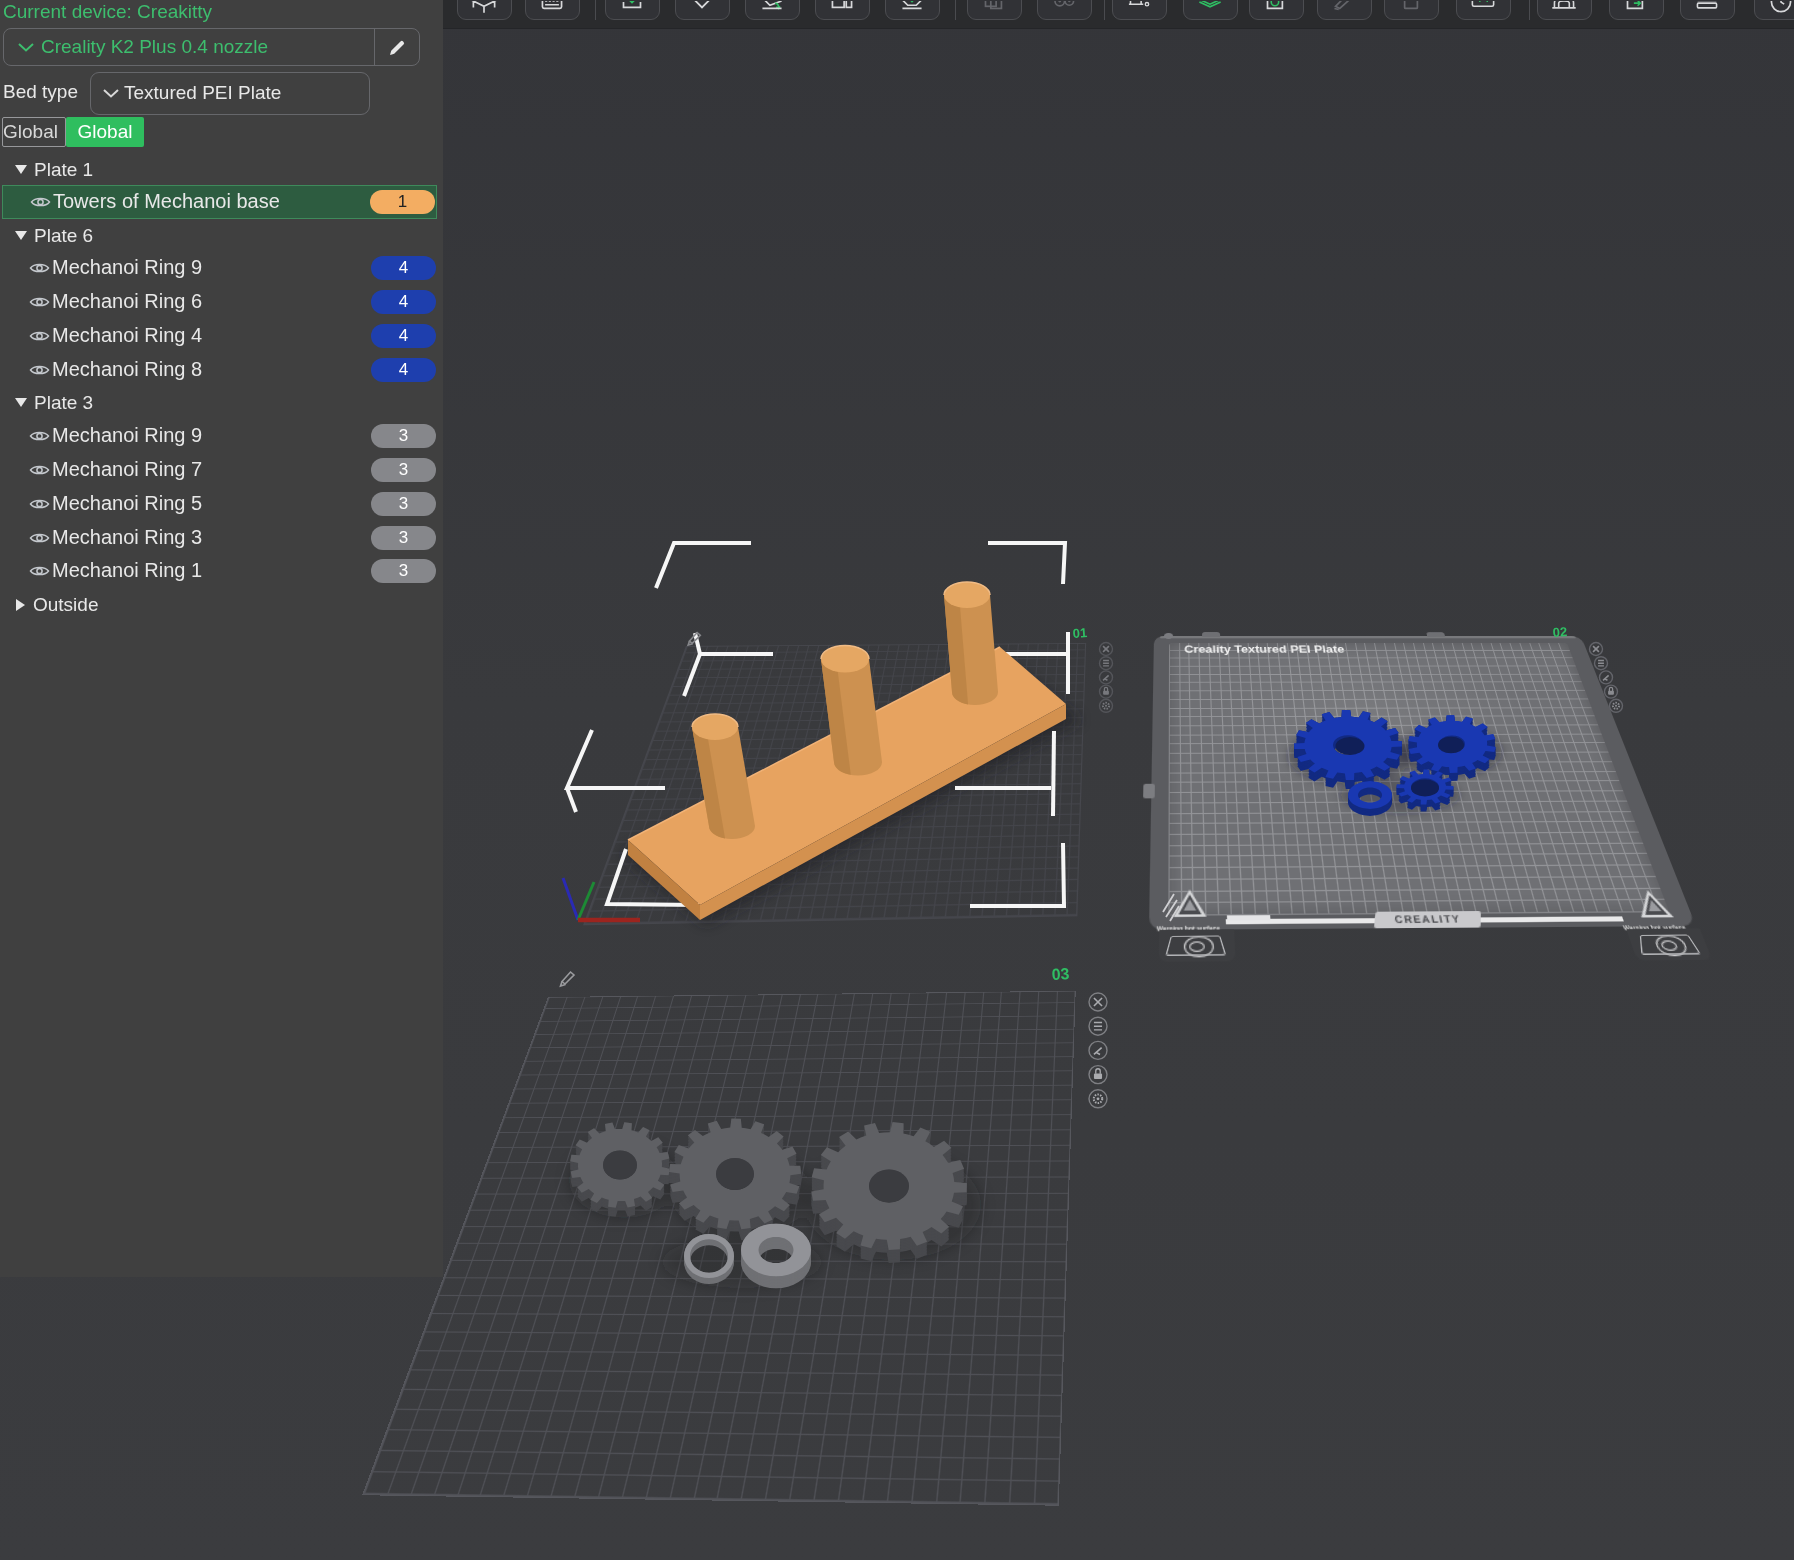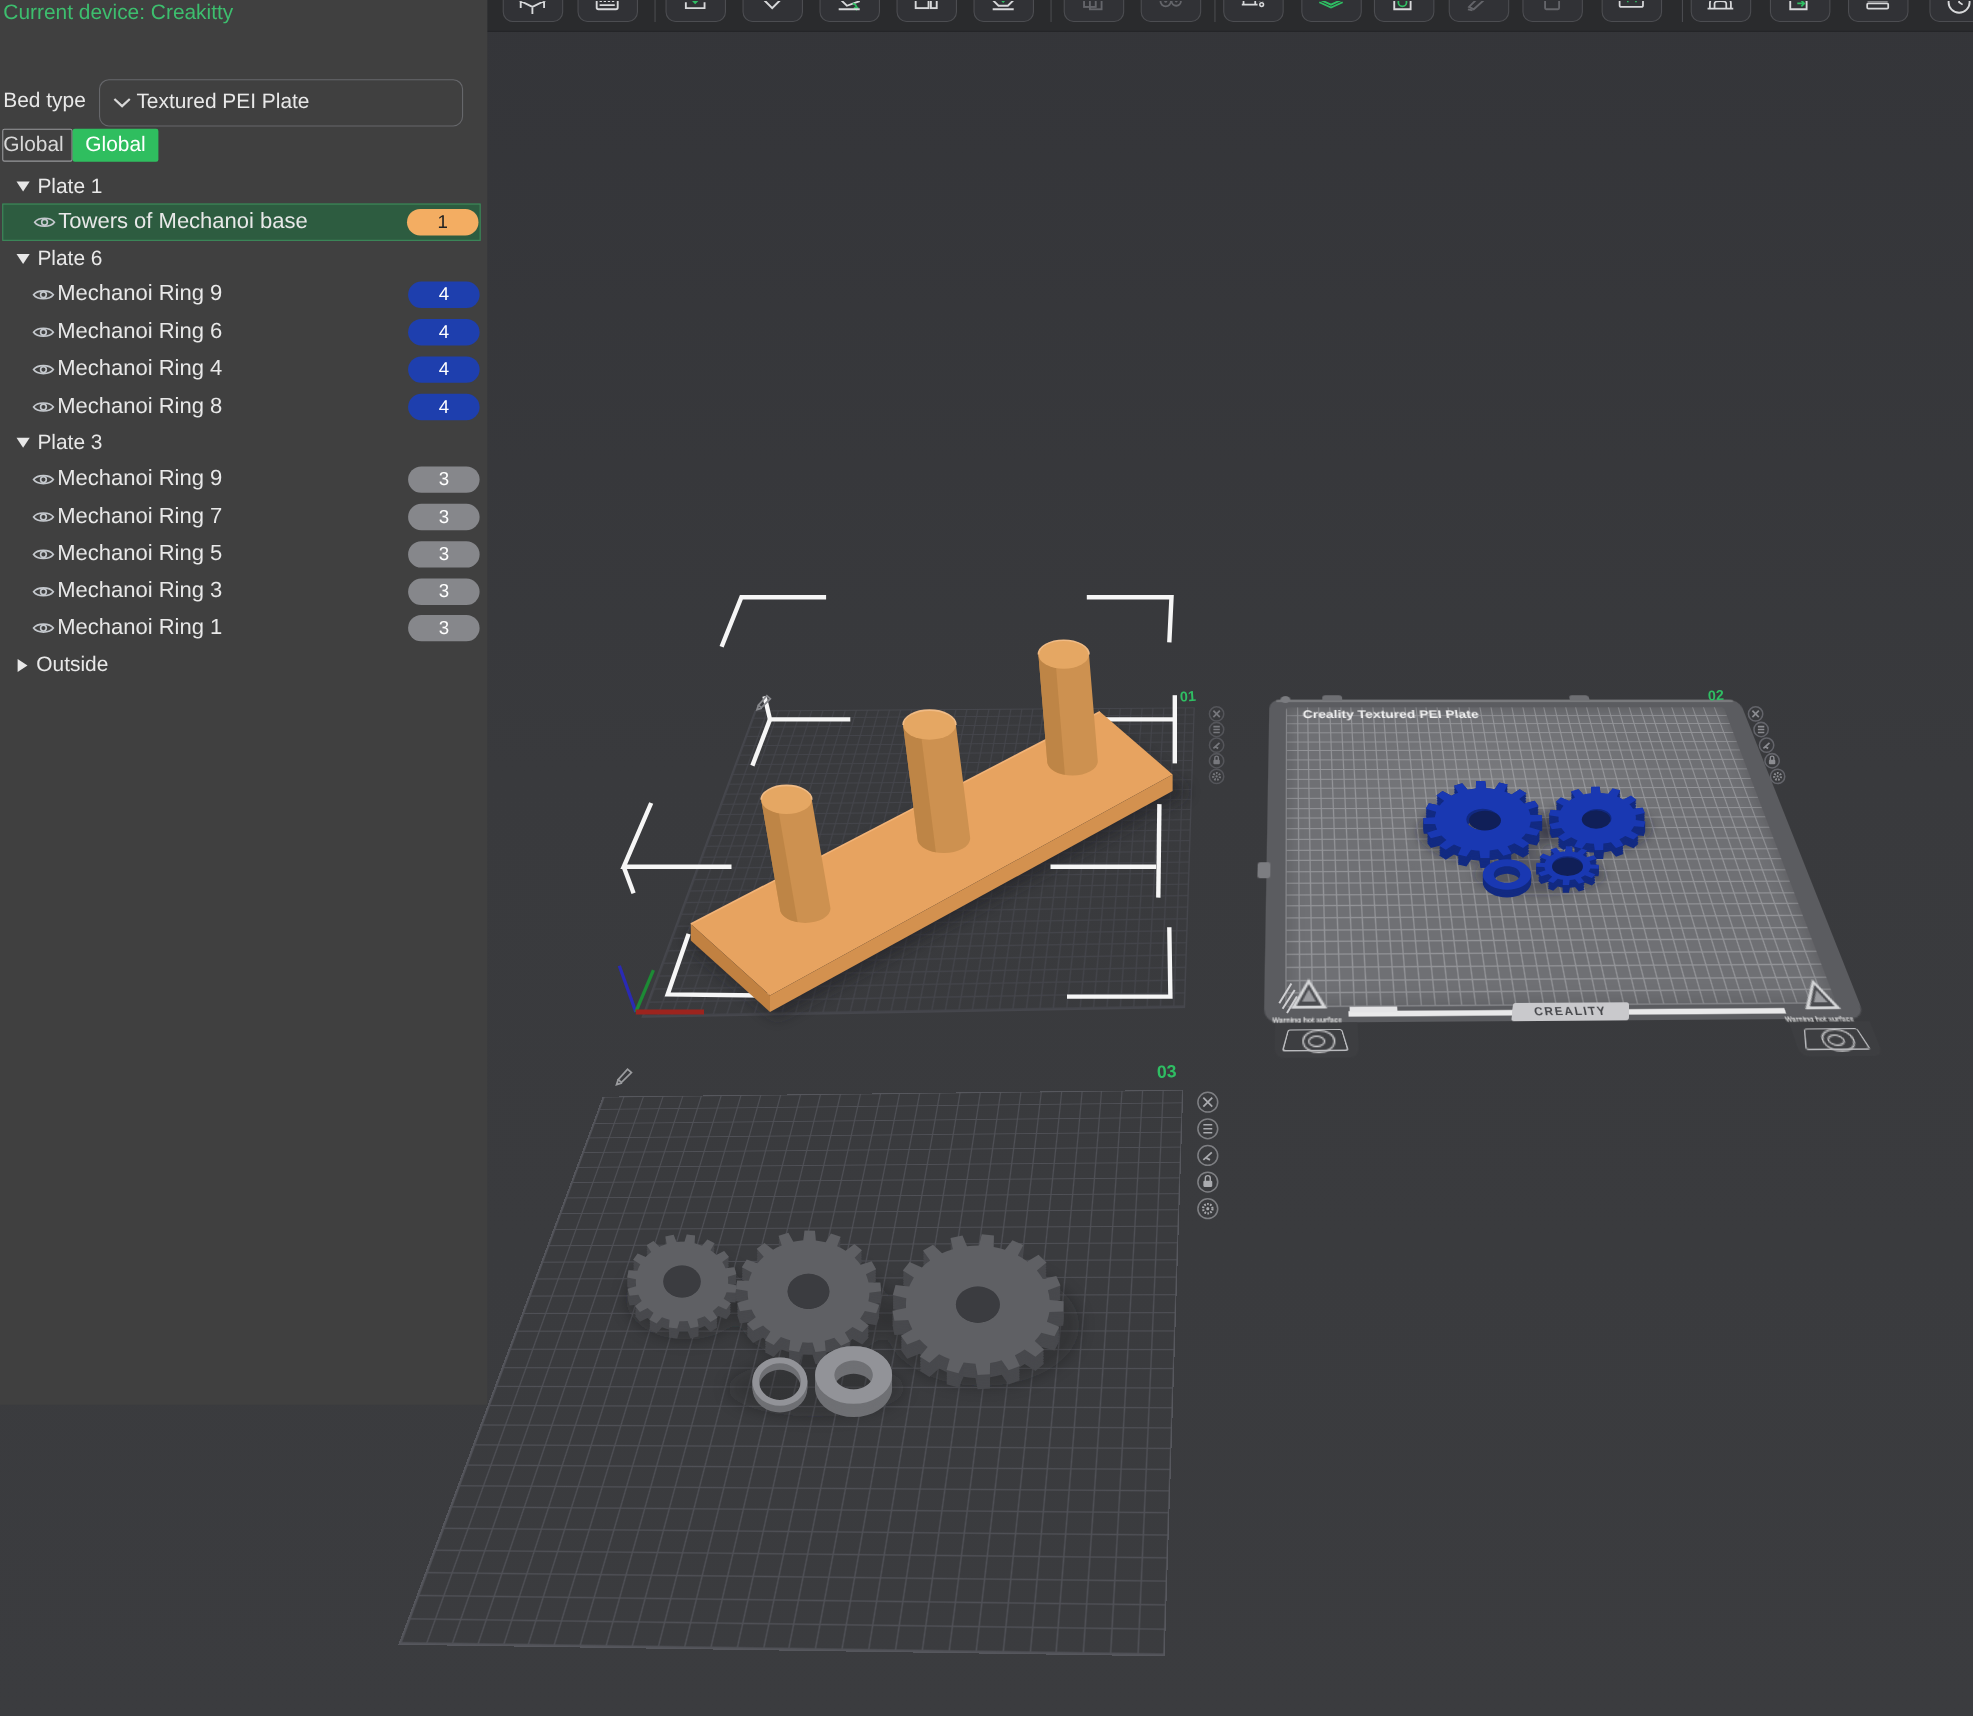--- a/index.html
+++ b/index.html
@@ -8,21 +8,21 @@
 #toolbar{position:absolute;left:443px;top:0;width:1351px;height:28px;background:#2a2b2d;border-bottom:1px solid #242528}
 .tbtn{position:absolute;top:-22px;height:40px;background:#313236;border:1px solid #4c4d51;border-radius:9px;overflow:hidden}
 .tsep{position:absolute;top:0;width:1px;height:20px;background:#4a4b4f}
 #sidebar{position:absolute;left:0;top:0;width:443px;height:1277px;background:#404040;overflow:hidden}
 #curdev{position:absolute;left:3px;top:1px;font-size:19px;color:#3dbe6e}
 #devbox{position:absolute;left:3px;top:28px;width:417px;height:38px;border:1px solid #66676b;border-radius:8px;box-sizing:border-box}
 #devbox .chev{position:absolute;left:13px;top:13px}
 #devbox .txt{position:absolute;left:37px;top:7px;font-size:19px;color:#3dbe6e}
 #devbox .vsep{position:absolute;right:44px;top:0;width:1px;height:100%;background:#66676b}
 #bedlabel{position:absolute;left:3px;top:81px;font-size:19px;color:#e8e8e8}
-#bedbox{position:absolute;left:90px;top:72px;width:331px;height:43px;border:1px solid #66676b;border-radius:9px;box-sizing:border-box}
+#bedbox{position:absolute;left:90px;top:72px;width:280px;height:43px;border:1px solid #66676b;border-radius:9px;box-sizing:border-box}
 #bedbox .chev{position:absolute;left:11px;top:15px}
 #bedbox .txt{position:absolute;left:33px;top:9px;font-size:19px;color:#e8e8e8}
 #tabs{position:absolute;left:2px;top:117px;height:30px}
 #tabglobal{position:absolute;left:0;top:0;width:64px;height:30px;border:1px solid #97989b;box-sizing:border-box;color:#d8d8d8;font-size:19px;text-align:left;line-height:28px;border-radius:2px}
 #tabobjects{position:absolute;left:64px;top:0;width:78px;height:30px;background:#2fbe5f;color:#fff;font-size:19px;text-align:center;line-height:30px;border-radius:2px}
 .row{position:absolute;left:2px;width:435px;height:34px}
 .rowsel{background:#2d5c40;border:1px solid #3e8a5b;box-sizing:border-box}
 .tri{position:absolute;top:50%;margin-top:-5px;width:0;height:0;border-left:6.5px solid transparent;border-right:6.5px solid transparent;border-top:9px solid #e8e8e8}
 .trir{position:absolute;top:50%;margin-top:-6.5px;width:0;height:0;border-top:6.5px solid transparent;border-bottom:6.5px solid transparent;border-left:9px solid #e8e8e8}
 .plabel{position:absolute;left:32px;top:50%;margin-top:-11px;font-size:19px;color:#e8e8e8}
@@ -433,20 +433,32 @@
     <circle cx="1098" cy="1074.6" r="9" fill="none" stroke="#7e7f83" stroke-width="1.4"></circle>
     <rect x="1093.95" y="1073.385" width="8.1" height="5.669999999999999" fill="#aaabaf" rx="1"></rect>
     <path d="M1095.7725 1073.79 v-2.8349999999999995 a2.2275 2.2275 0 0 1 4.455 0 v2.8349999999999995" stroke="#aaabaf" stroke-width="1.3" fill="none"></path>
     <circle cx="1098" cy="1098.8" r="9" fill="none" stroke="#7e7f83" stroke-width="1.4"></circle>
     <circle cx="1098" cy="1098.8" r="4.2525" fill="none" stroke="#aaabaf" stroke-width="2" stroke-dasharray="1.5 1.2"></circle>
     <circle cx="1098" cy="1098.8" r="1.4174999999999998" fill="#aaabaf"></circle>
 </svg>
 
 <div id="sidebar">
   <div id="curdev">Current device: Creakitty</div>
+  <div id="devbox">
+    <span class="chev">
+        <svg width="18" height="11" viewBox="0 0 18 11">
+          <path d="M2 2 L9 8.5 L16 2" stroke="#3dbe6e" stroke-width="2" fill="none"></path>
+        </svg>
+      </span>
+    <span class="txt">Creality K2 Plus 0.4 nozzle</span>
+    <span class="vsep"></span>
+    <svg width="20" height="20" viewBox="0 0 20 20" style="position:absolute;right:12px;top:9px">
+        <path d="M3 17 L4.2 12.8 L13.5 3.5 a1.8 1.8 0 0 1 2.6 0 l0.4 0.4 a1.8 1.8 0 0 1 0 2.6 L7.2 15.8 Z" fill="#e8e8e8"></path>
+      </svg>
+  </div>
   <div id="bedlabel">Bed type</div>
   <div id="bedbox">
     <span class="chev">
         <svg width="18" height="11" viewBox="0 0 18 11">
           <path d="M2 2 L9 8.5 L16 2" stroke="#d8d8d8" stroke-width="2" fill="none"></path>
         </svg>
       </span>
     <span class="txt">Textured PEI Plate</span>
   </div>
   <div id="tabs">

